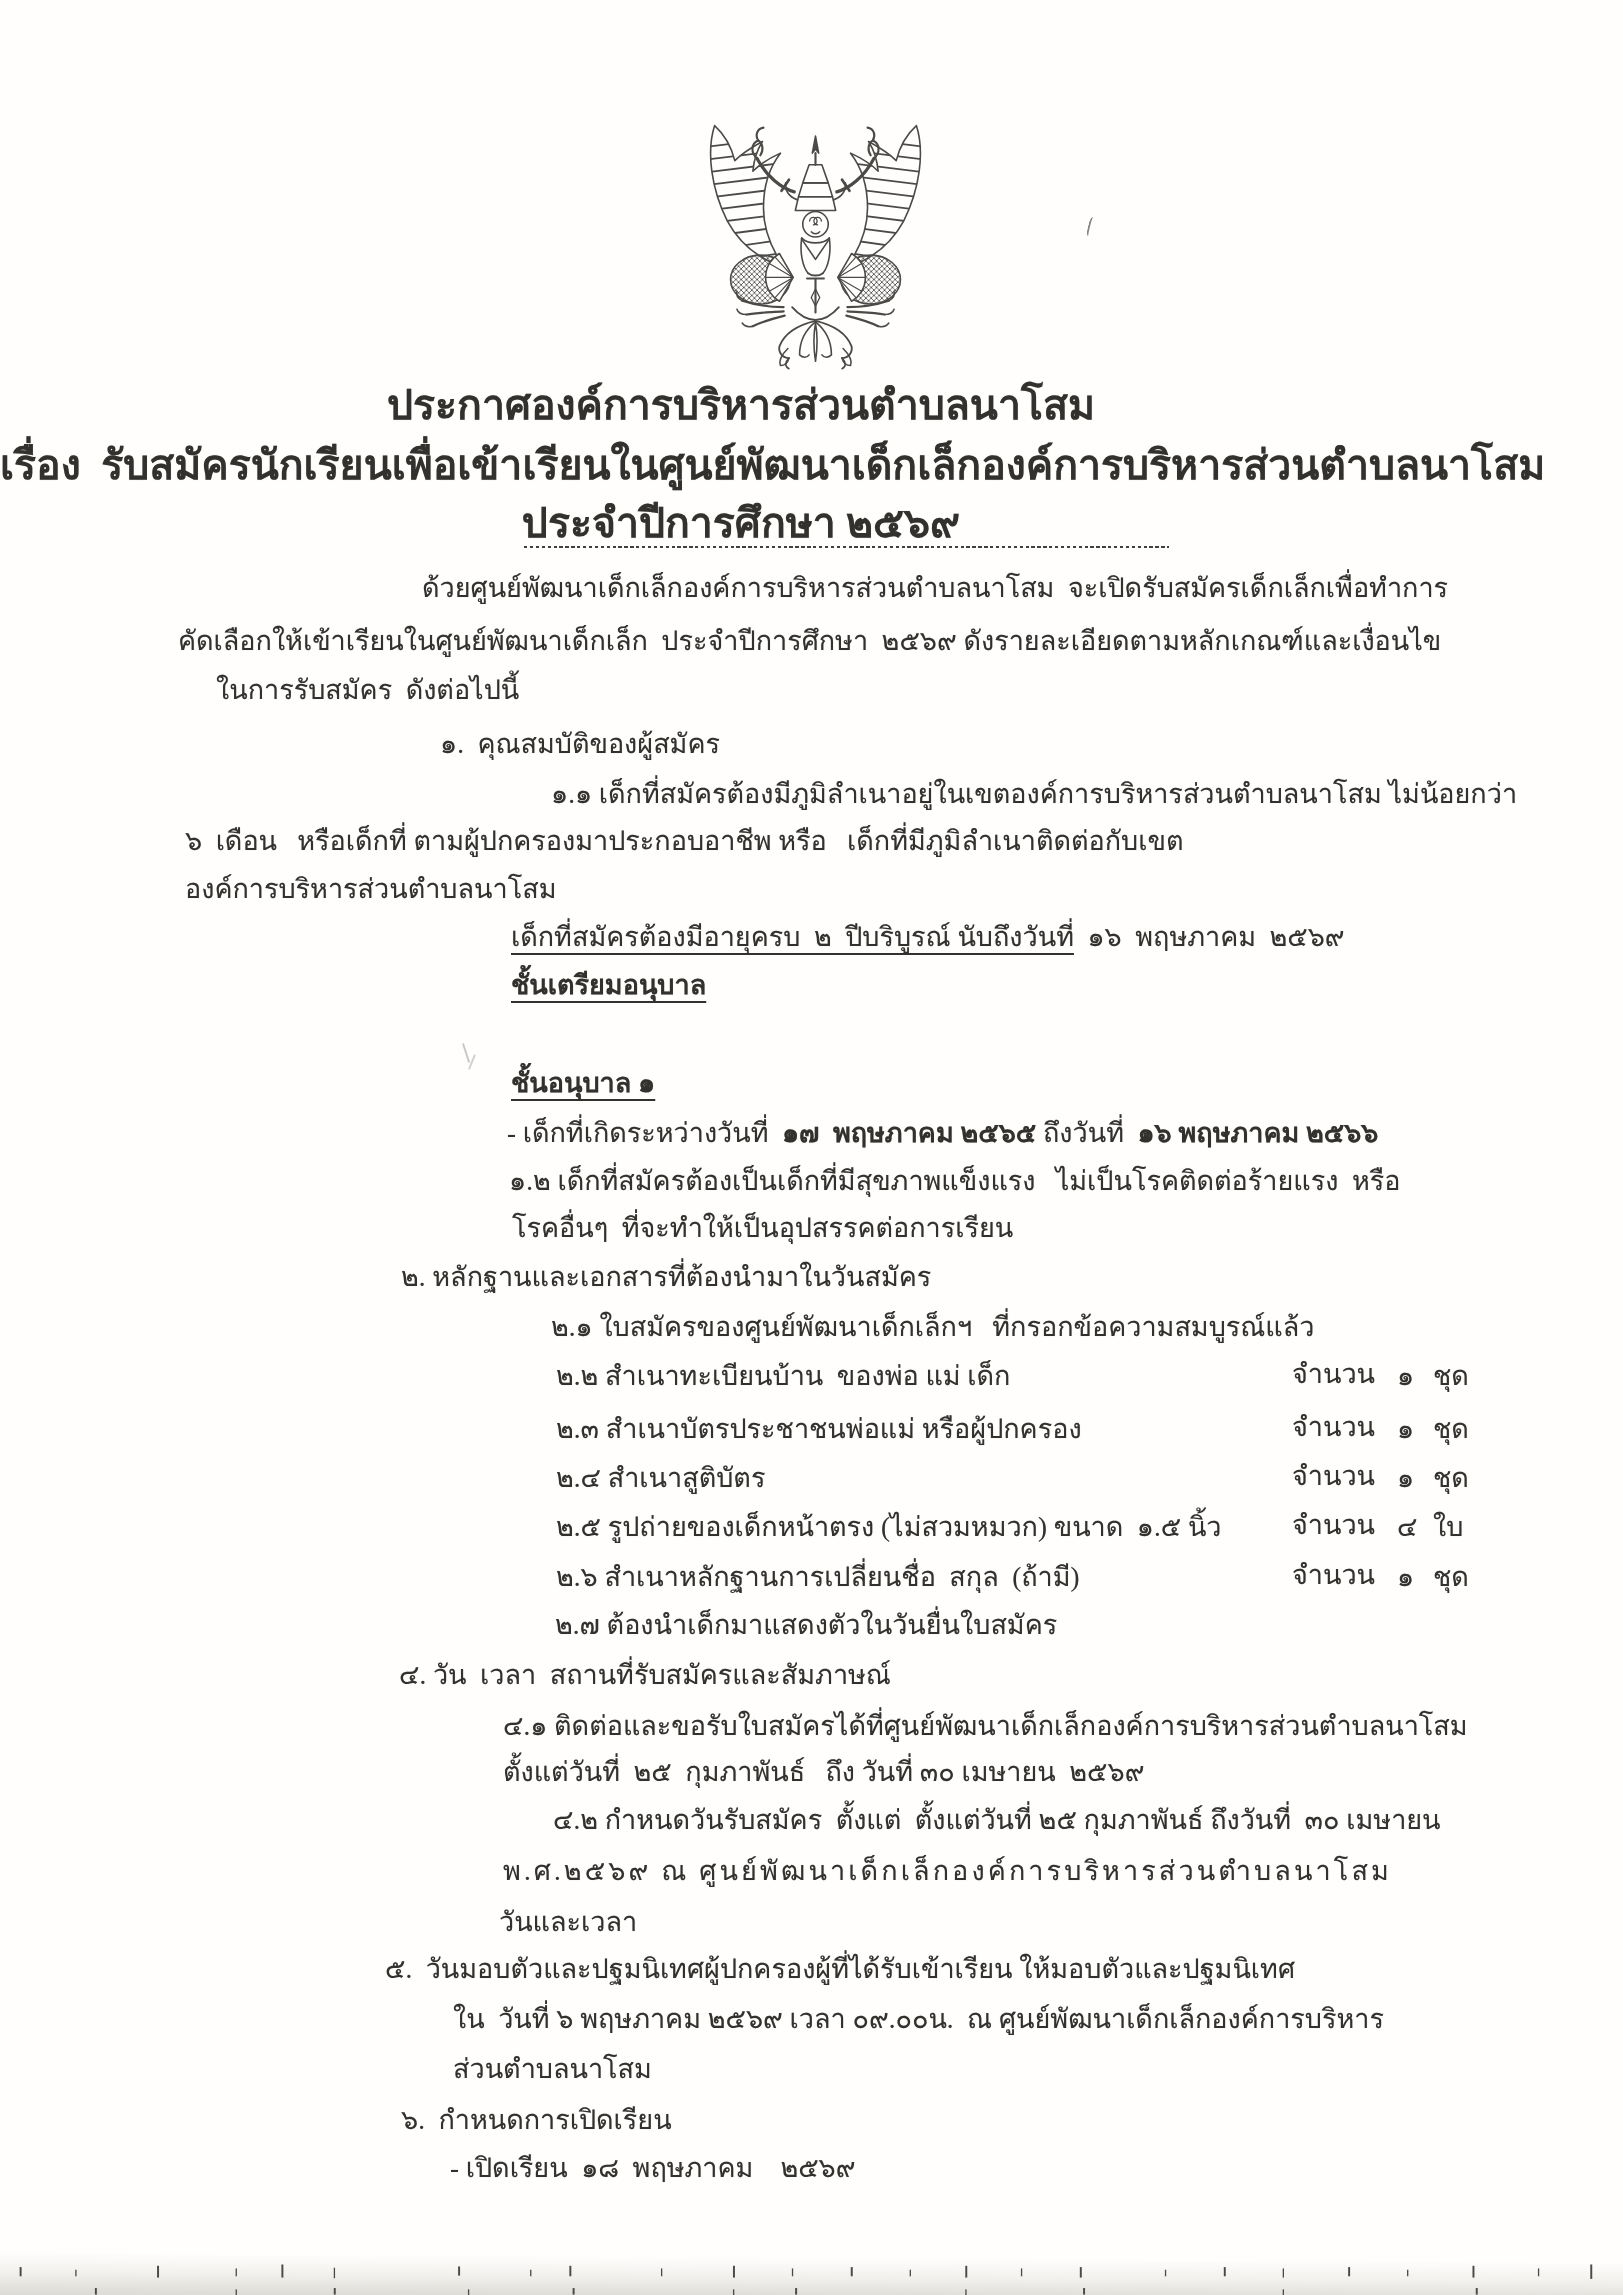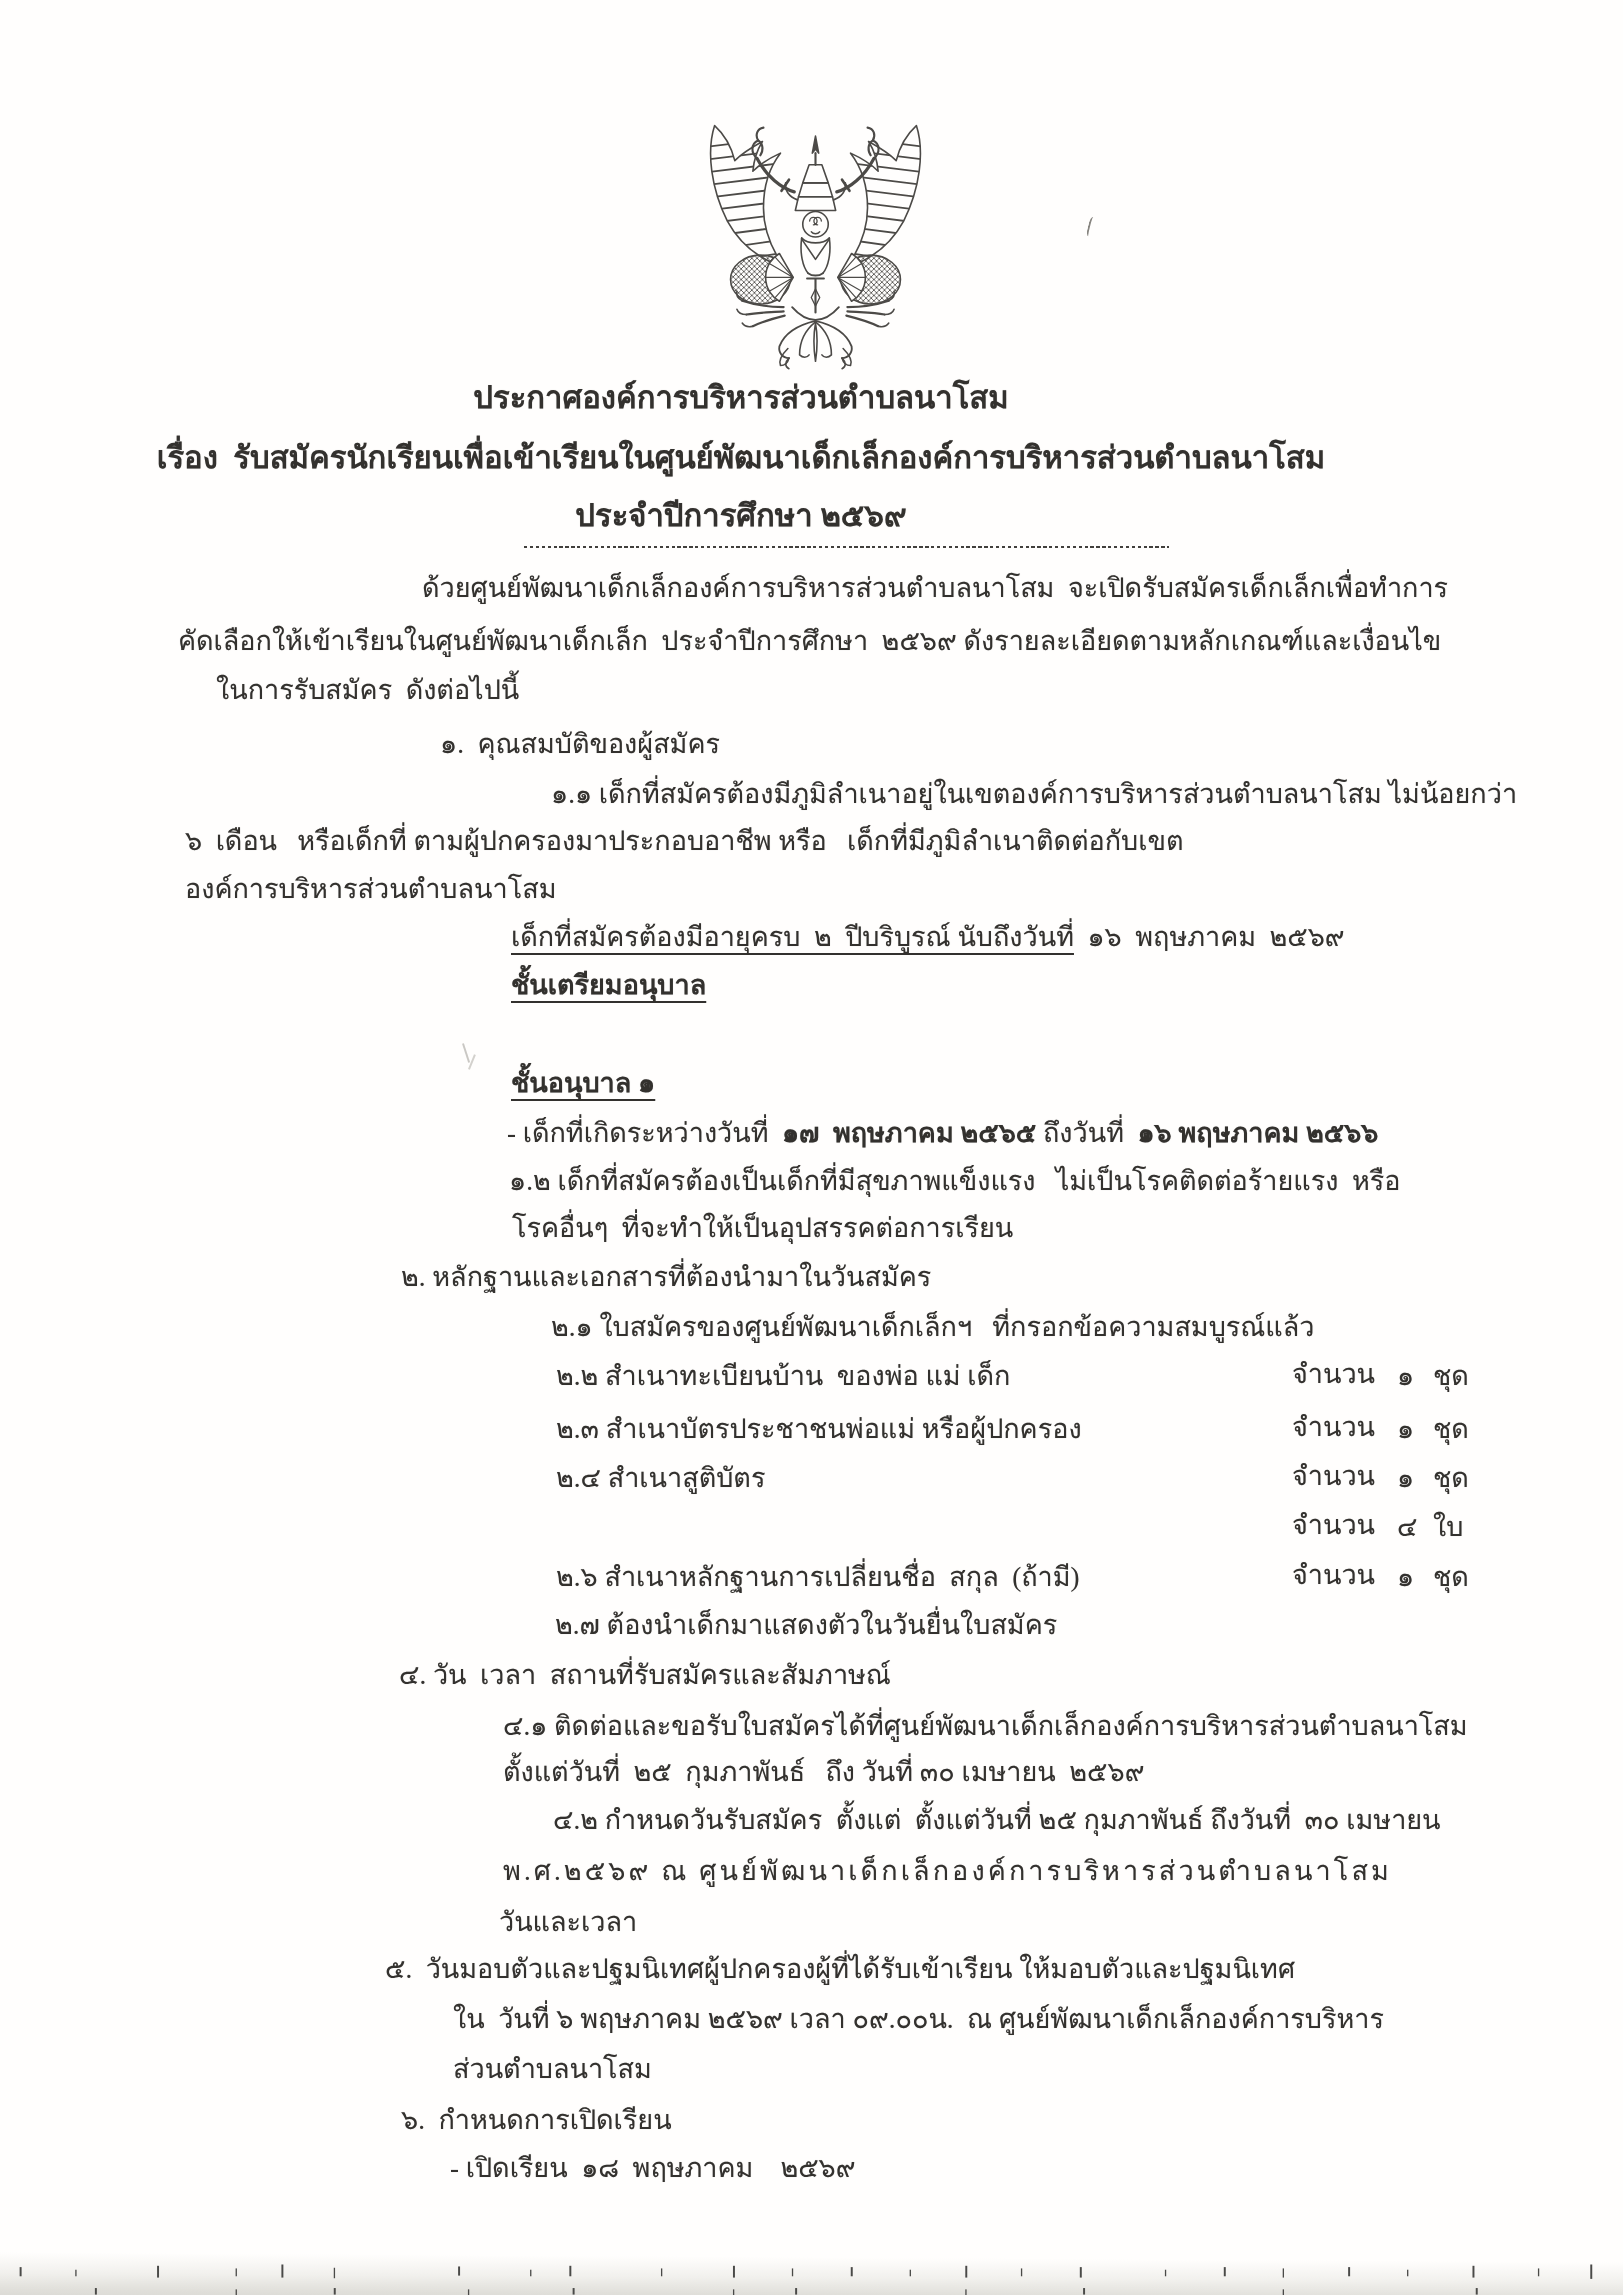--- a/index.html
+++ b/index.html
@@ -16,21 +16,21 @@
     white-space:pre;
     font-size:27px;
     line-height:1.25;
     text-shadow:0 0 0.7px rgba(50,48,45,.35);
     margin-top:12px;
   }
   .title{
     position:absolute;
     left:0;width:1482px;
     text-align:center;
-    font-size:31px;
+    font-size:41px;
     font-weight:bold;
     white-space:pre;
     text-shadow:0 0 0.7px rgba(50,48,45,.4);
   }
   .b{font-weight:bold;}
   .u{text-decoration:underline;text-underline-offset:7.2px;text-decoration-thickness:2px;}
   .tracked{letter-spacing:.115em;}
   .divider{
     position:absolute;left:524px;top:545px;width:645px;height:3.3px;
     background-image:repeating-linear-gradient(90deg,#413f3c 0 3.3px,rgba(0,0,0,0) 3.3px 5.9px);
@@ -164,21 +164,21 @@
 
   <div class="ln" style="left:509px;top:1153px">๑.๒ เด็กที่สมัครต้องเป็นเด็กที่มีสุขภาพแข็งแรง   ไม่เป็นโรคติดต่อร้ายแรง  หรือ</div>
   <div class="ln" style="left:512px;top:1200px">โรคอื่นๆ  ที่จะทำให้เป็นอุปสรรคต่อการเรียน</div>
 
   <div class="ln" style="left:401px;top:1249px">๒. หลักฐานและเอกสารที่ต้องนำมาในวันสมัคร</div>
   <div class="ln" style="left:551px;top:1299px">๒.๑ ใบสมัครของศูนย์พัฒนาเด็กเล็กฯ   ที่กรอกข้อความสมบูรณ์แล้ว</div>
 
   <div class="ln" style="left:556px;top:1348px"><span>๒.๒ สำเนาทะเบียนบ้าน  ของพ่อ แม่ เด็ก</span><span class="col1">จำนวน</span><span class="col2">๑</span><span class="col3">ชุด</span></div>
   <div class="ln" style="left:556px;top:1401px"><span>๒.๓ สำเนาบัตรประชาชนพ่อแม่ หรือผู้ปกครอง</span><span class="col1">จำนวน</span><span class="col2">๑</span><span class="col3">ชุด</span></div>
   <div class="ln" style="left:556px;top:1450px"><span>๒.๔ สำเนาสูติบัตร</span><span class="col1">จำนวน</span><span class="col2">๑</span><span class="col3">ชุด</span></div>
-  <div class="ln" style="left:556px;top:1499px"><span class="col1">จำนวน</span><span class="col2">๔</span><span class="col3">ใบ</span></div>
+  <div class="ln" style="left:556px;top:1499px"><span>๒.๕ รูปถ่ายของเด็กหน้าตรง (ไม่สวมหมวก) ขนาด  ๑.๕ นิ้ว</span><span class="col1">จำนวน</span><span class="col2">๔</span><span class="col3">ใบ</span></div>
   <div class="ln" style="left:556px;top:1549px"><span>๒.๖ สำเนาหลักฐานการเปลี่ยนชื่อ  สกุล  (ถ้ามี)</span><span class="col1">จำนวน</span><span class="col2">๑</span><span class="col3">ชุด</span></div>
 
   <div class="ln" style="left:555px;top:1597px">๒.๗ ต้องนำเด็กมาแสดงตัวในวันยื่นใบสมัคร</div>
 
   <div class="ln" style="left:399px;top:1647px">๔. วัน  เวลา  สถานที่รับสมัครและสัมภาษณ์</div>
   <div class="ln" style="left:503px;top:1698px">๔.๑ ติดต่อและขอรับใบสมัครได้ที่ศูนย์พัฒนาเด็กเล็กองค์การบริหารส่วนตำบลนาโสม</div>
   <div class="ln" style="left:503px;top:1744px">ตั้งแต่วันที่  ๒๕  กุมภาพันธ์   ถึง วันที่ ๓๐ เมษายน  ๒๕๖๙</div>
   <div class="ln" style="left:553px;top:1792px">๔.๒ กำหนดวันรับสมัคร  ตั้งแต่  ตั้งแต่วันที่ ๒๕ กุมภาพันธ์ ถึงวันที่  ๓๐ เมษายน</div>
   <div class="ln tracked" style="left:503px;top:1843px">พ.ศ.๒๕๖๙ ณ ศูนย์พัฒนาเด็กเล็กองค์การบริหารส่วนตำบลนาโสม</div>
   <div class="ln" style="left:499px;top:1894px">วันและเวลา</div>

